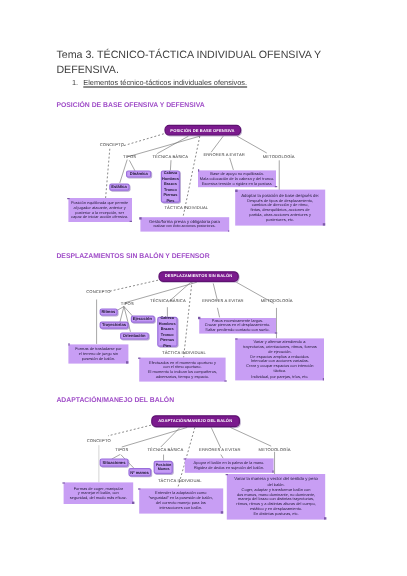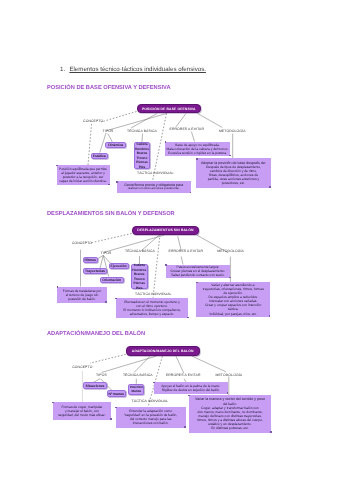--- a/index.html
+++ b/index.html
@@ -34,20 +34,21 @@
   .blabel{position:absolute;font-size:3.45px;color:#333;white-space:nowrap;letter-spacing:.1px;}
   .tbox.firstbig > div:first-child{font-size:3.6px;line-height:4.4px;}
   .tbox.sub30 > div:not(:first-child){font-size:3.0px;line-height:3.8px;}
   .tbox > div{white-space:nowrap;}
   .vlist.tight{line-height:4.2px;font-size:3.1px;}
 </style>
 </head>
 <body>
 
 <div class="page">
+  <div class="title">Tema 3. TÉCNICO-TÁCTICA INDIVIDUAL OFENSIVA Y DEFENSIVA.</div>
   <div class="olist"><span class="num">1.</span><span class="txt">Elementos técnico-tácticos individuales ofensivos.</span></div>
 
   <div class="seclabel" style="left:47px;top:85px">POSICIÓN DE BASE OFENSIVA Y DEFENSIVA</div>
   <div class="seclabel" style="left:47px;top:211px">DESPLAZAMIENTOS SIN BALÓN Y DEFENSOR</div>
   <div class="seclabel" style="left:47px;top:331px">ADAPTACIÓN/MANEJO DEL BALÓN</div>
 
   <div class="map">
     <svg class="lines" viewBox="0 0 339 480">
       <g stroke="#6a6a6a" fill="none" stroke-width="0.5">
         <path d="M157,113.5 L131,128"></path>

